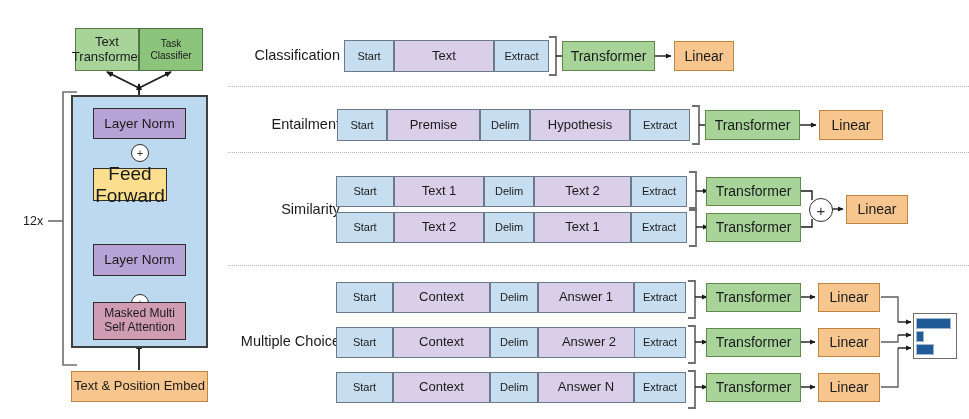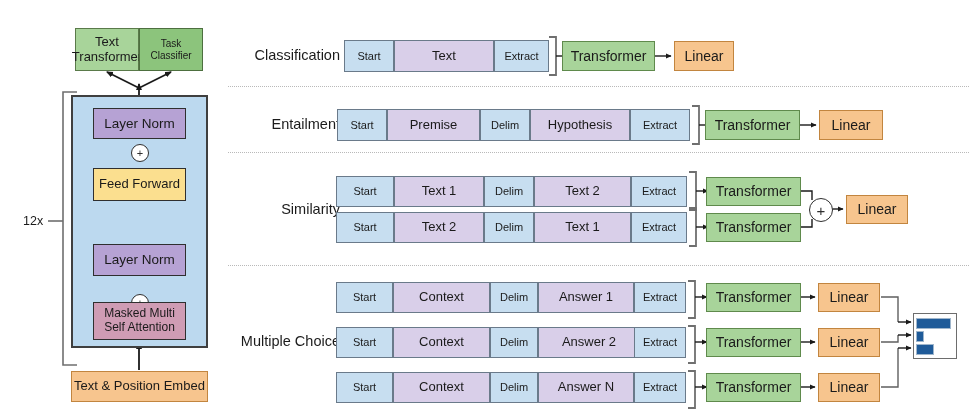--- a/index.html
+++ b/index.html
@@ -130,21 +130,21 @@
     <span>Task</span>
     <span>Classifier</span>
   </div>
 
   <div class="box bluepanel" style="left:71px;top:95px;width:137px;height:253px;"></div>
 
   <div class="box purplebox" style="left:93px;top:108px;width:93px;height:31px;font-size:13.5px;">Layer Norm</div>
 
   <div class="plus sm" style="left:131px;top:144px;width:16px;height:16px;">+</div>
 
-  <div class="box yellowbox" style="left:93px;top:168px;width:93px;height:33px;font-size:13px;">Feed Forward</div>
+  <div class="box yellowbox" style="left:93px;top:168px;width:74px;height:33px;font-size:19px;">Feed Forward</div>
 
   <div class="box purplebox" style="left:93px;top:244px;width:93px;height:32px;font-size:13.5px;">Layer Norm</div>
 
   <div class="plus sm" style="left:131px;top:294px;width:16px;height:16px;">+</div>
 
   <div class="box orange" style="left:71px;top:371px;width:137px;height:31px;font-size:13px;border-width:1.8px;border-color:#c2853f;">Text &amp; Position Embed</div>
 
   <div class="box pinkbox" style="left:93px;top:302px;width:93px;height:38px;flex-direction:column;font-size:12px;">
     <span>Masked Multi</span>
     <span>Self Attention</span>

